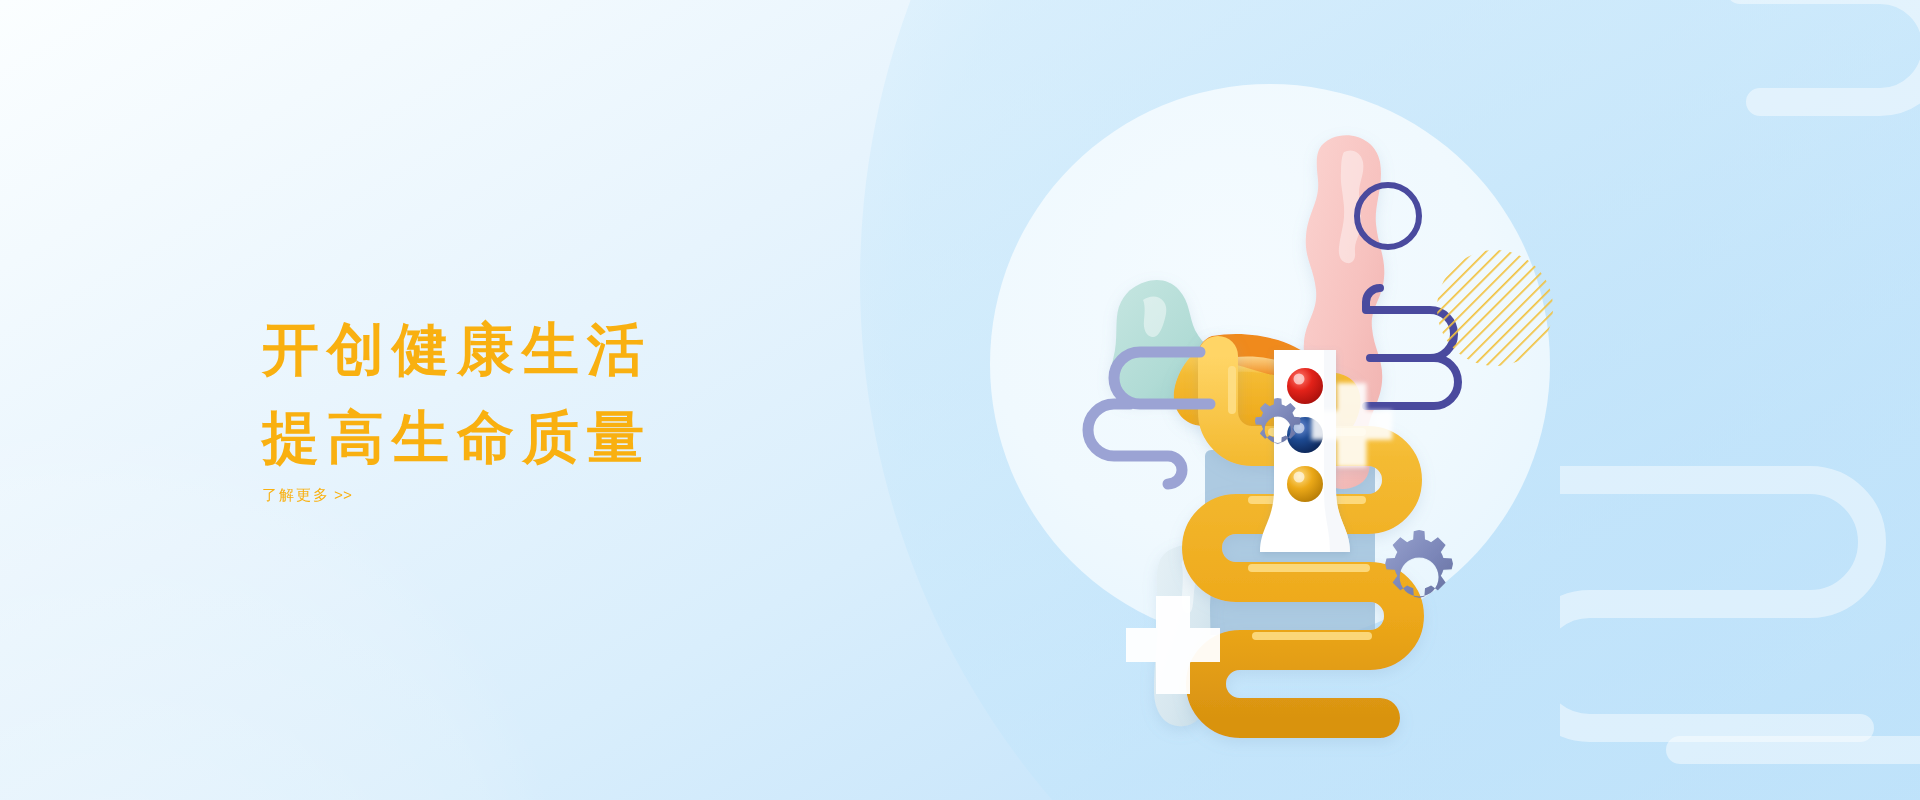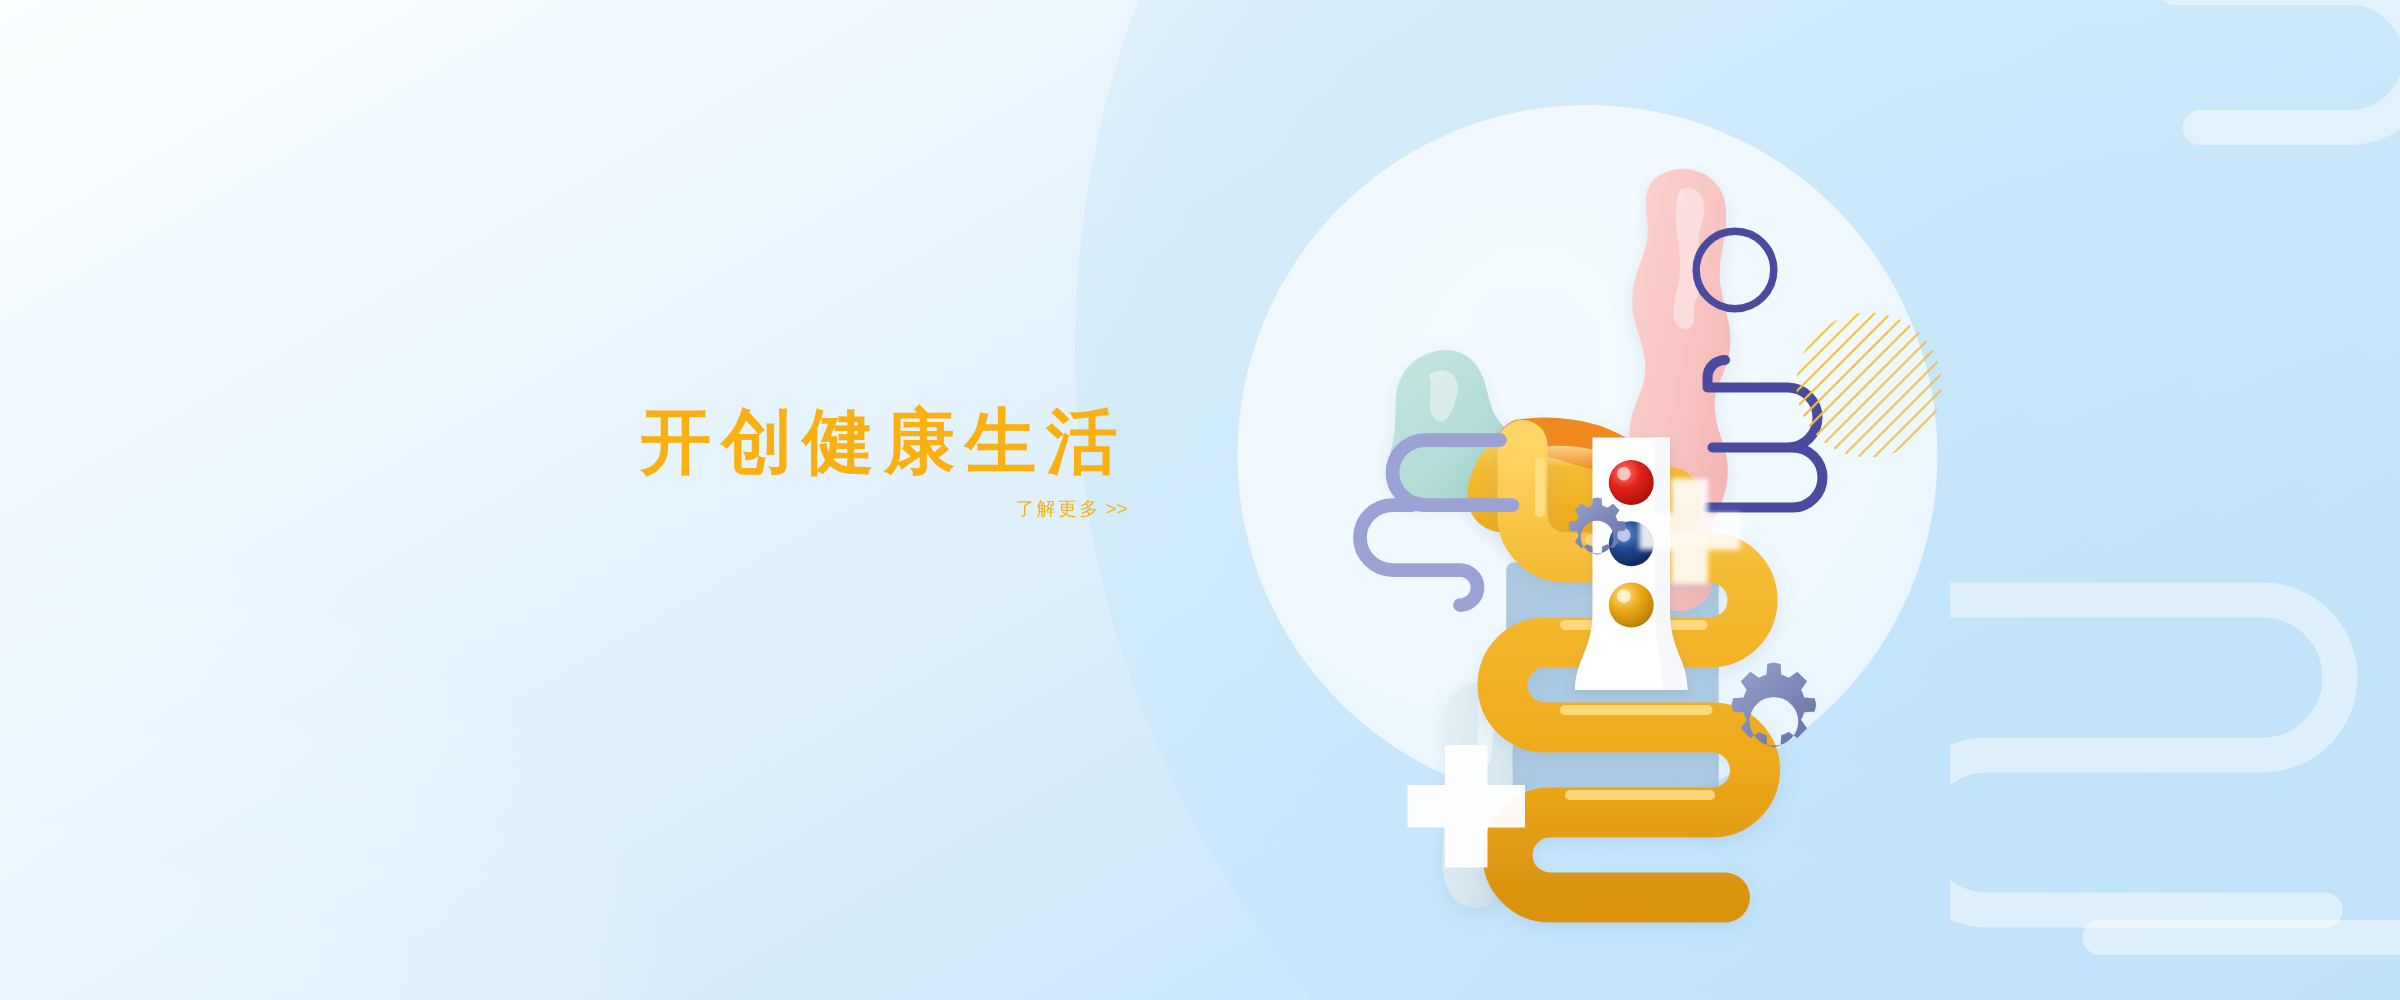--- a/index.html
+++ b/index.html
@@ -5,23 +5,22 @@
   html, body {
     margin: 0;
     padding: 0;
     background: #ffffff;
   }
   #banner {
     position: relative;
     width: 1920px;
     height: 800px;
     overflow: hidden;
-    font-family: Liberation Sans, sans-serif;
+    font-family: Liberation Mono, monospace;
     background: linear-gradient(150deg, #fbfeff 0%, #f3fafe 14%, #e7f4fd 34%, #d9eefc 55%, #c9e6fb 76%, #bfe1fa 100%);
-    text-align: right;
   }
 
   
   .bg-layer { position: absolute; inset: 0; overflow: hidden; pointer-events: none; }
 
   .bg-arc-left {
     position: absolute;
     left: -420px; top: 430px;
     width: 980px; height: 980px;
     border-radius: 50%;
@@ -260,18 +259,19 @@
     <g filter="url(#crossBlur)">
       <path fill="#ffffff" opacity="0.88" d="M462 182 h30 v-32 h34 v32 h30 v34 h-30 v32 h-34 v-32 h-30z" transform="translate(14,194) scale(0.86)"></path>
     </g>
     <g>
       <path fill="#ffffff" opacity="0.95" d="M226 1258 h30 v-32 h34 v32 h30 v34 h-30 v32 h-34 v-32 h-30z" transform="translate(0,-690) scale(1.0)"></path>
     </g>
   </svg>
 
   <div class="copy">
     <h1 class="headline">开创健康生活</h1>
+    <h1 class="headline">提高生命质量</h1>
     <a class="more-link" href="#">
       <span>了解更多</span><span class="chev">&gt;&gt;</span>
     </a>
   </div>
 
 </div>
 
 </body></html>

